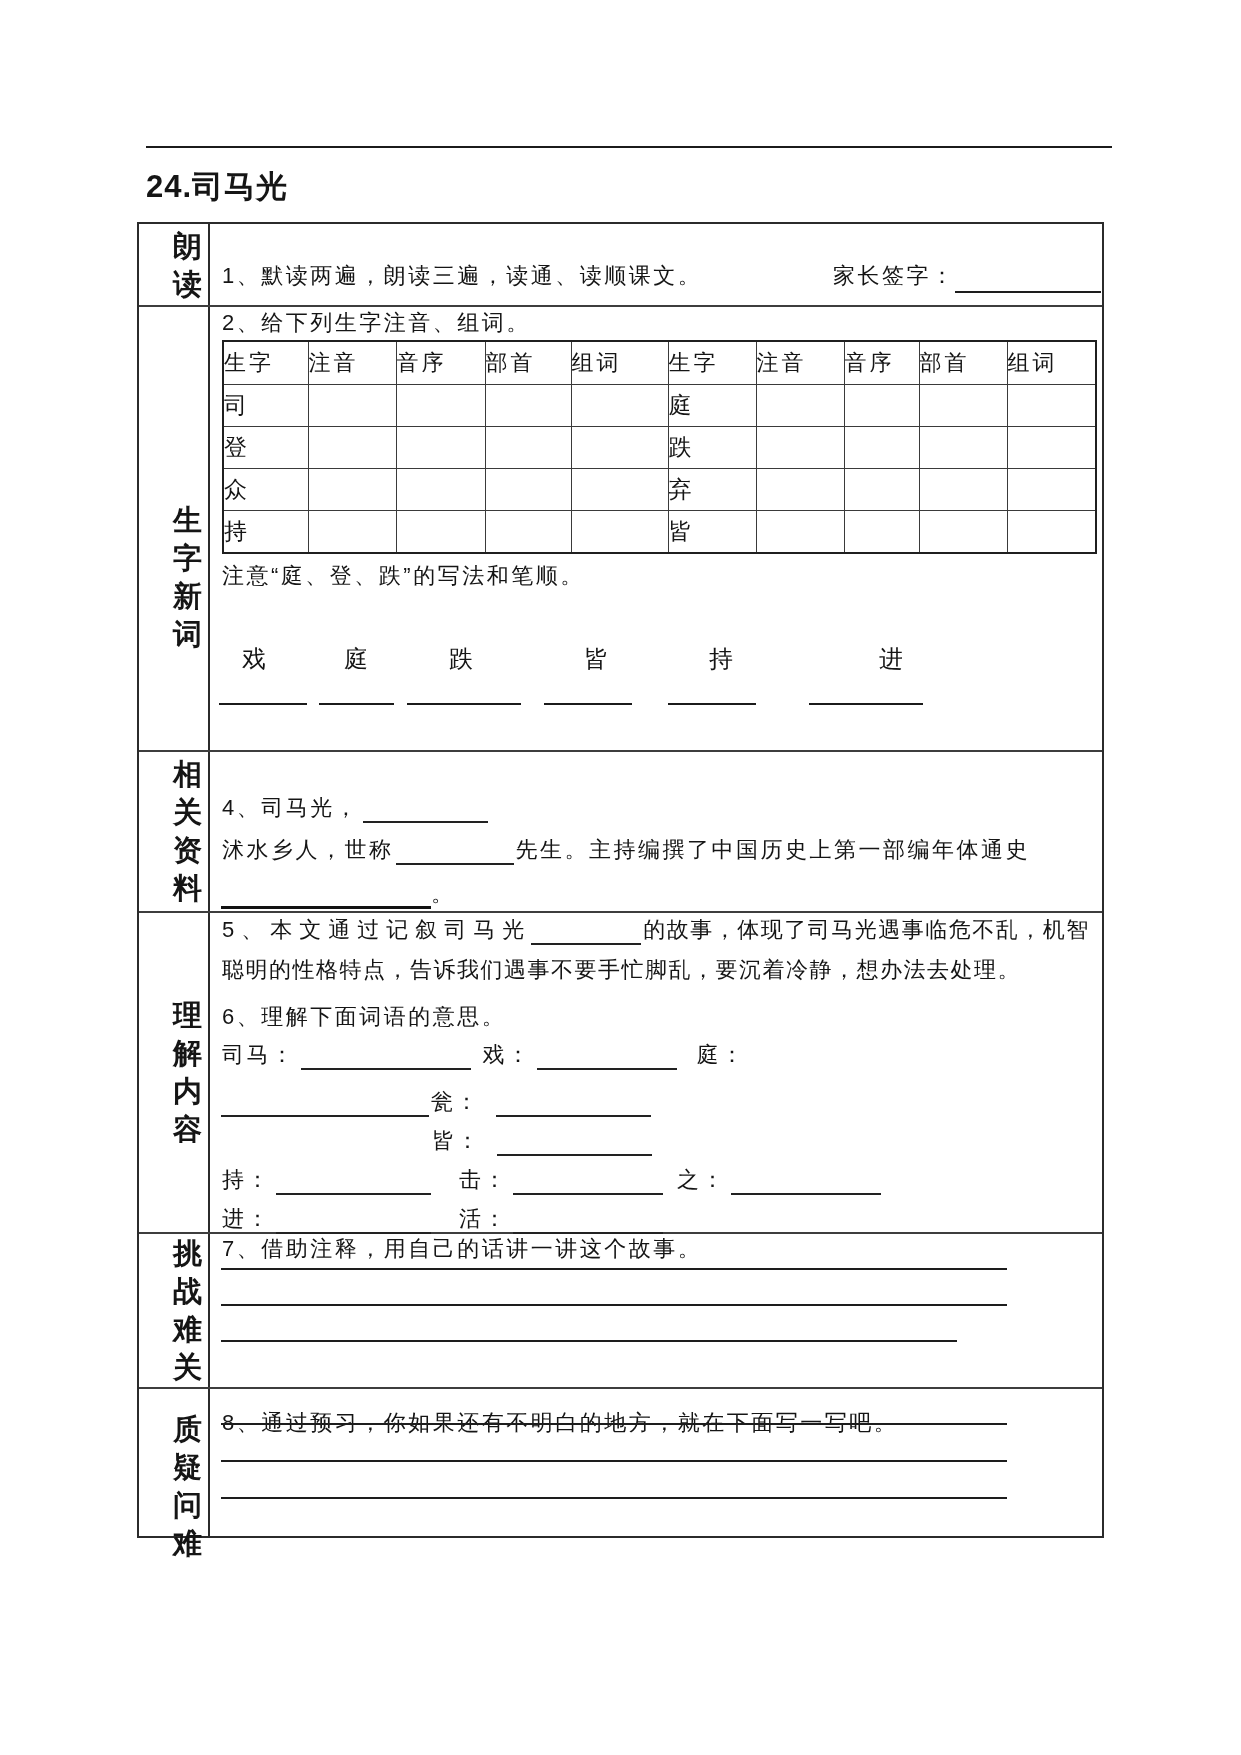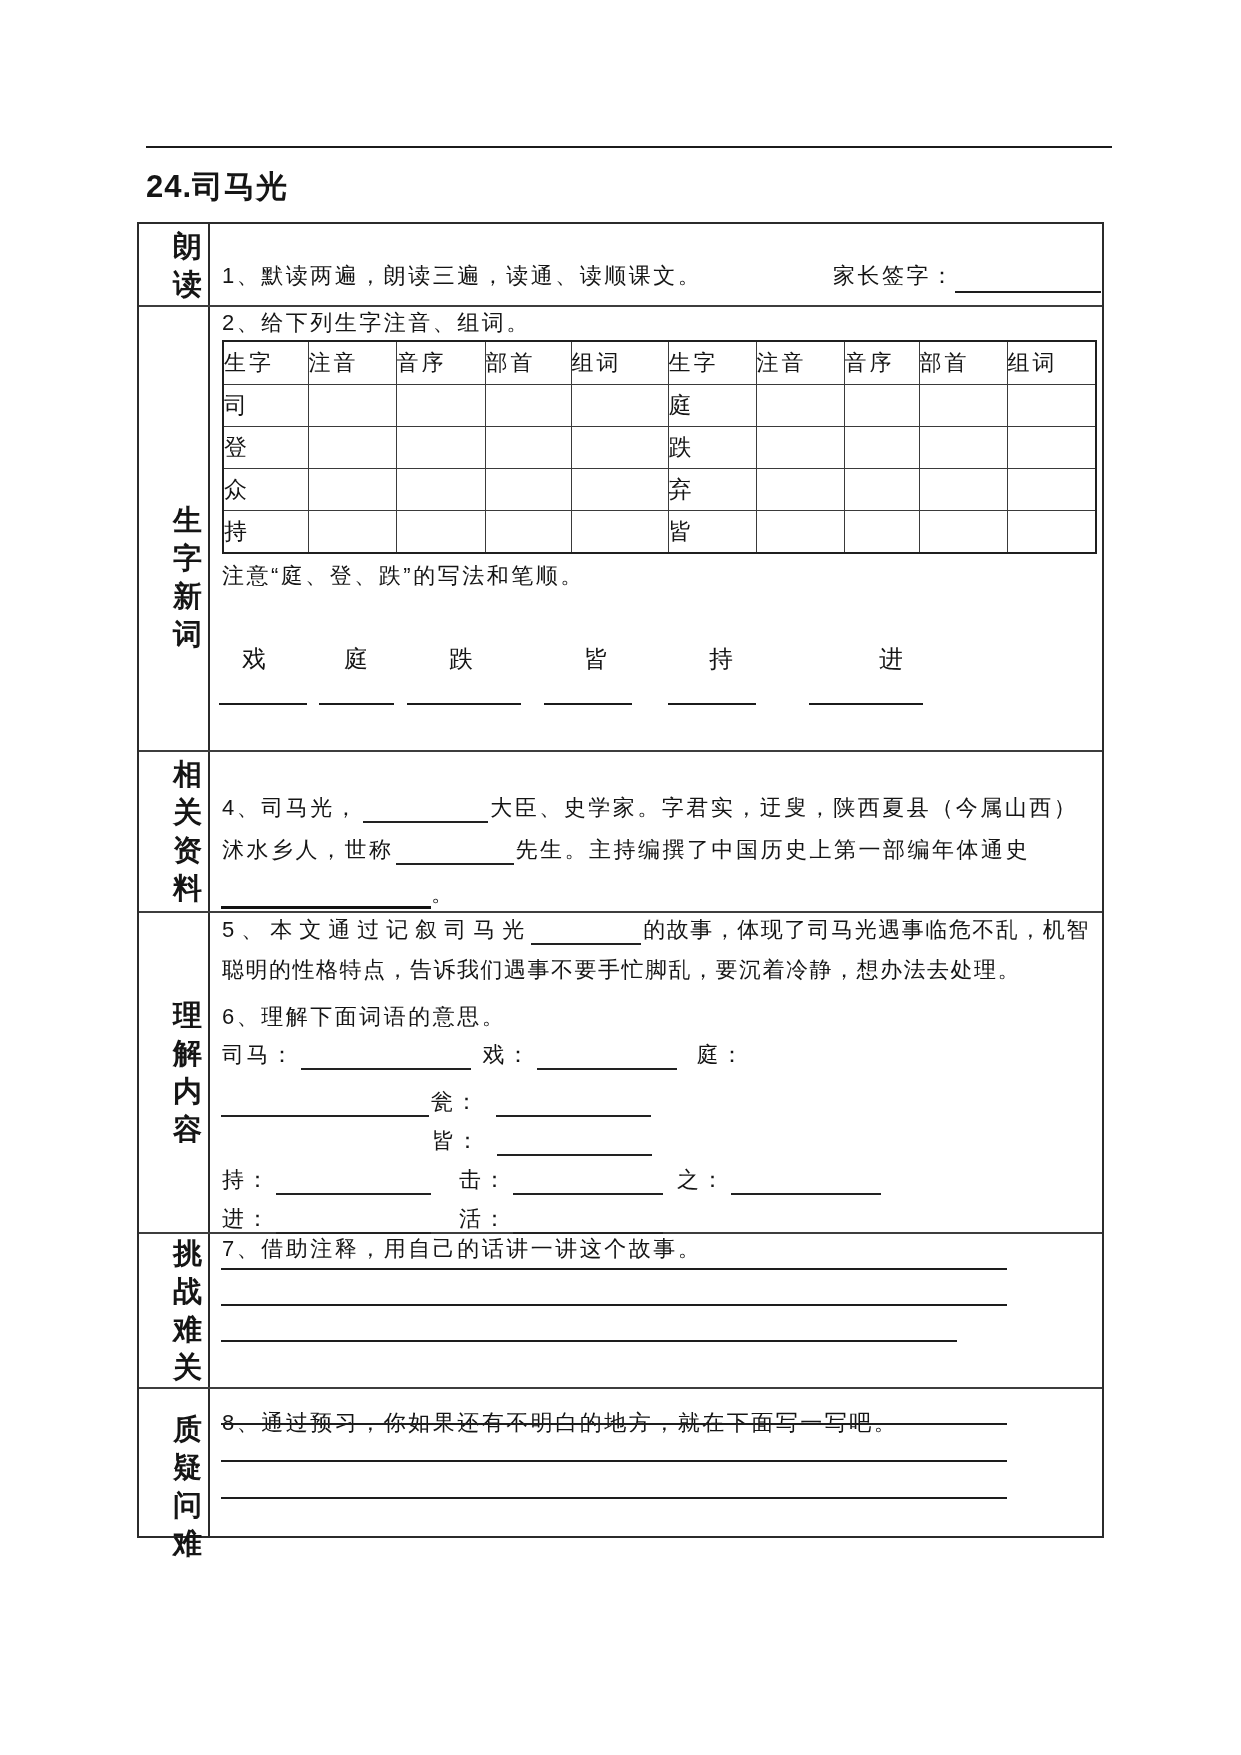--- a/index.html
+++ b/index.html
@@ -171,21 +171,20 @@
     <div class="wline" style="left:80px;top:465px;width:88px"></div>
     <div class="wline" style="left:180px;top:465px;width:75px"></div>
     <div class="wline" style="left:268px;top:465px;width:114px"></div>
     <div class="wline" style="left:405px;top:465px;width:88px"></div>
     <div class="wline" style="left:529px;top:465px;width:88px"></div>
     <div class="wline" style="left:670px;top:465px;width:114px"></div>
 
     <div class="fline" style="left:83px;top:569px">
       <span>4、司马光，</span>
       <span class="blank" style="width:125px;margin-left:4px;margin-right:2px"></span>
-      <span>大臣、史学家。字君实，迂叟，陕西夏县（今属山西）</span>
     </div>
     <div class="fline" style="left:83px;top:611px">
       <span>沭水乡人，世称</span>
       <span class="blank" style="width:118px;margin-left:2px;margin-right:2px"></span>
       <span>先生。主持编撰了中国历史上第一部编年体通史</span>
     </div>
     <div class="fline" style="left:82px;top:655px">
       <span class="blank bold-blank" style="width:210px"></span>
       <span>。</span>
     </div>

